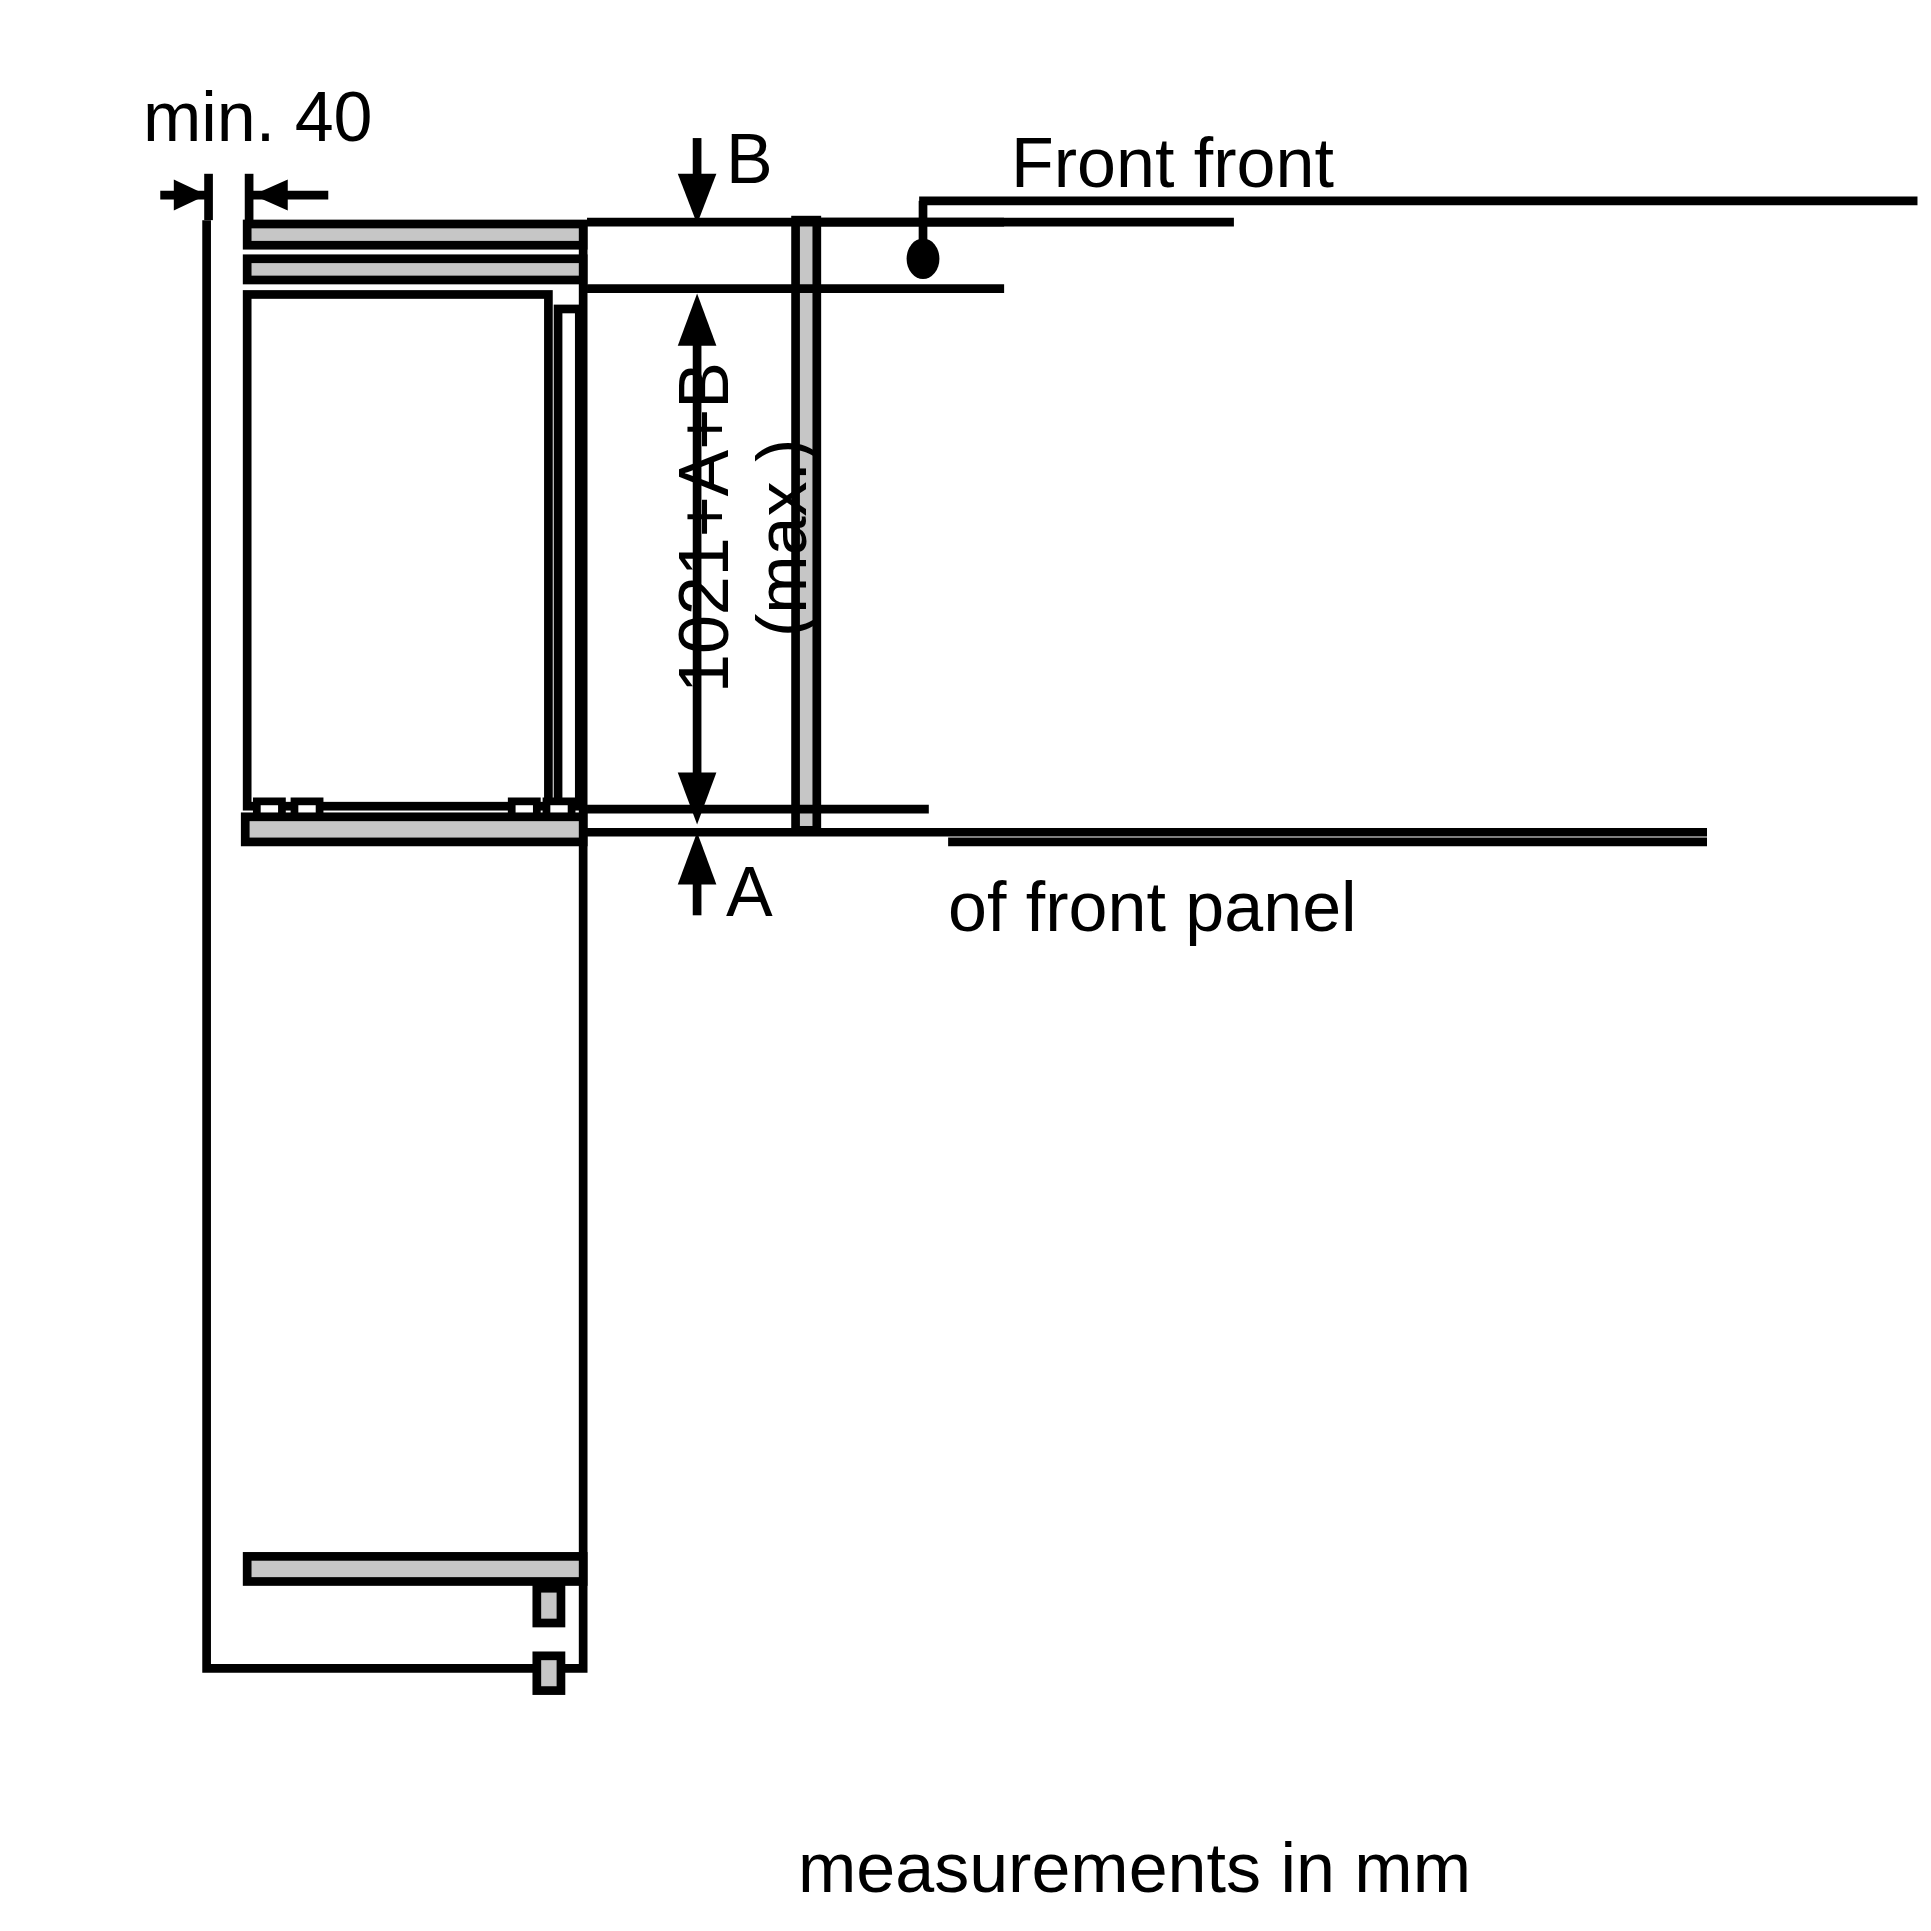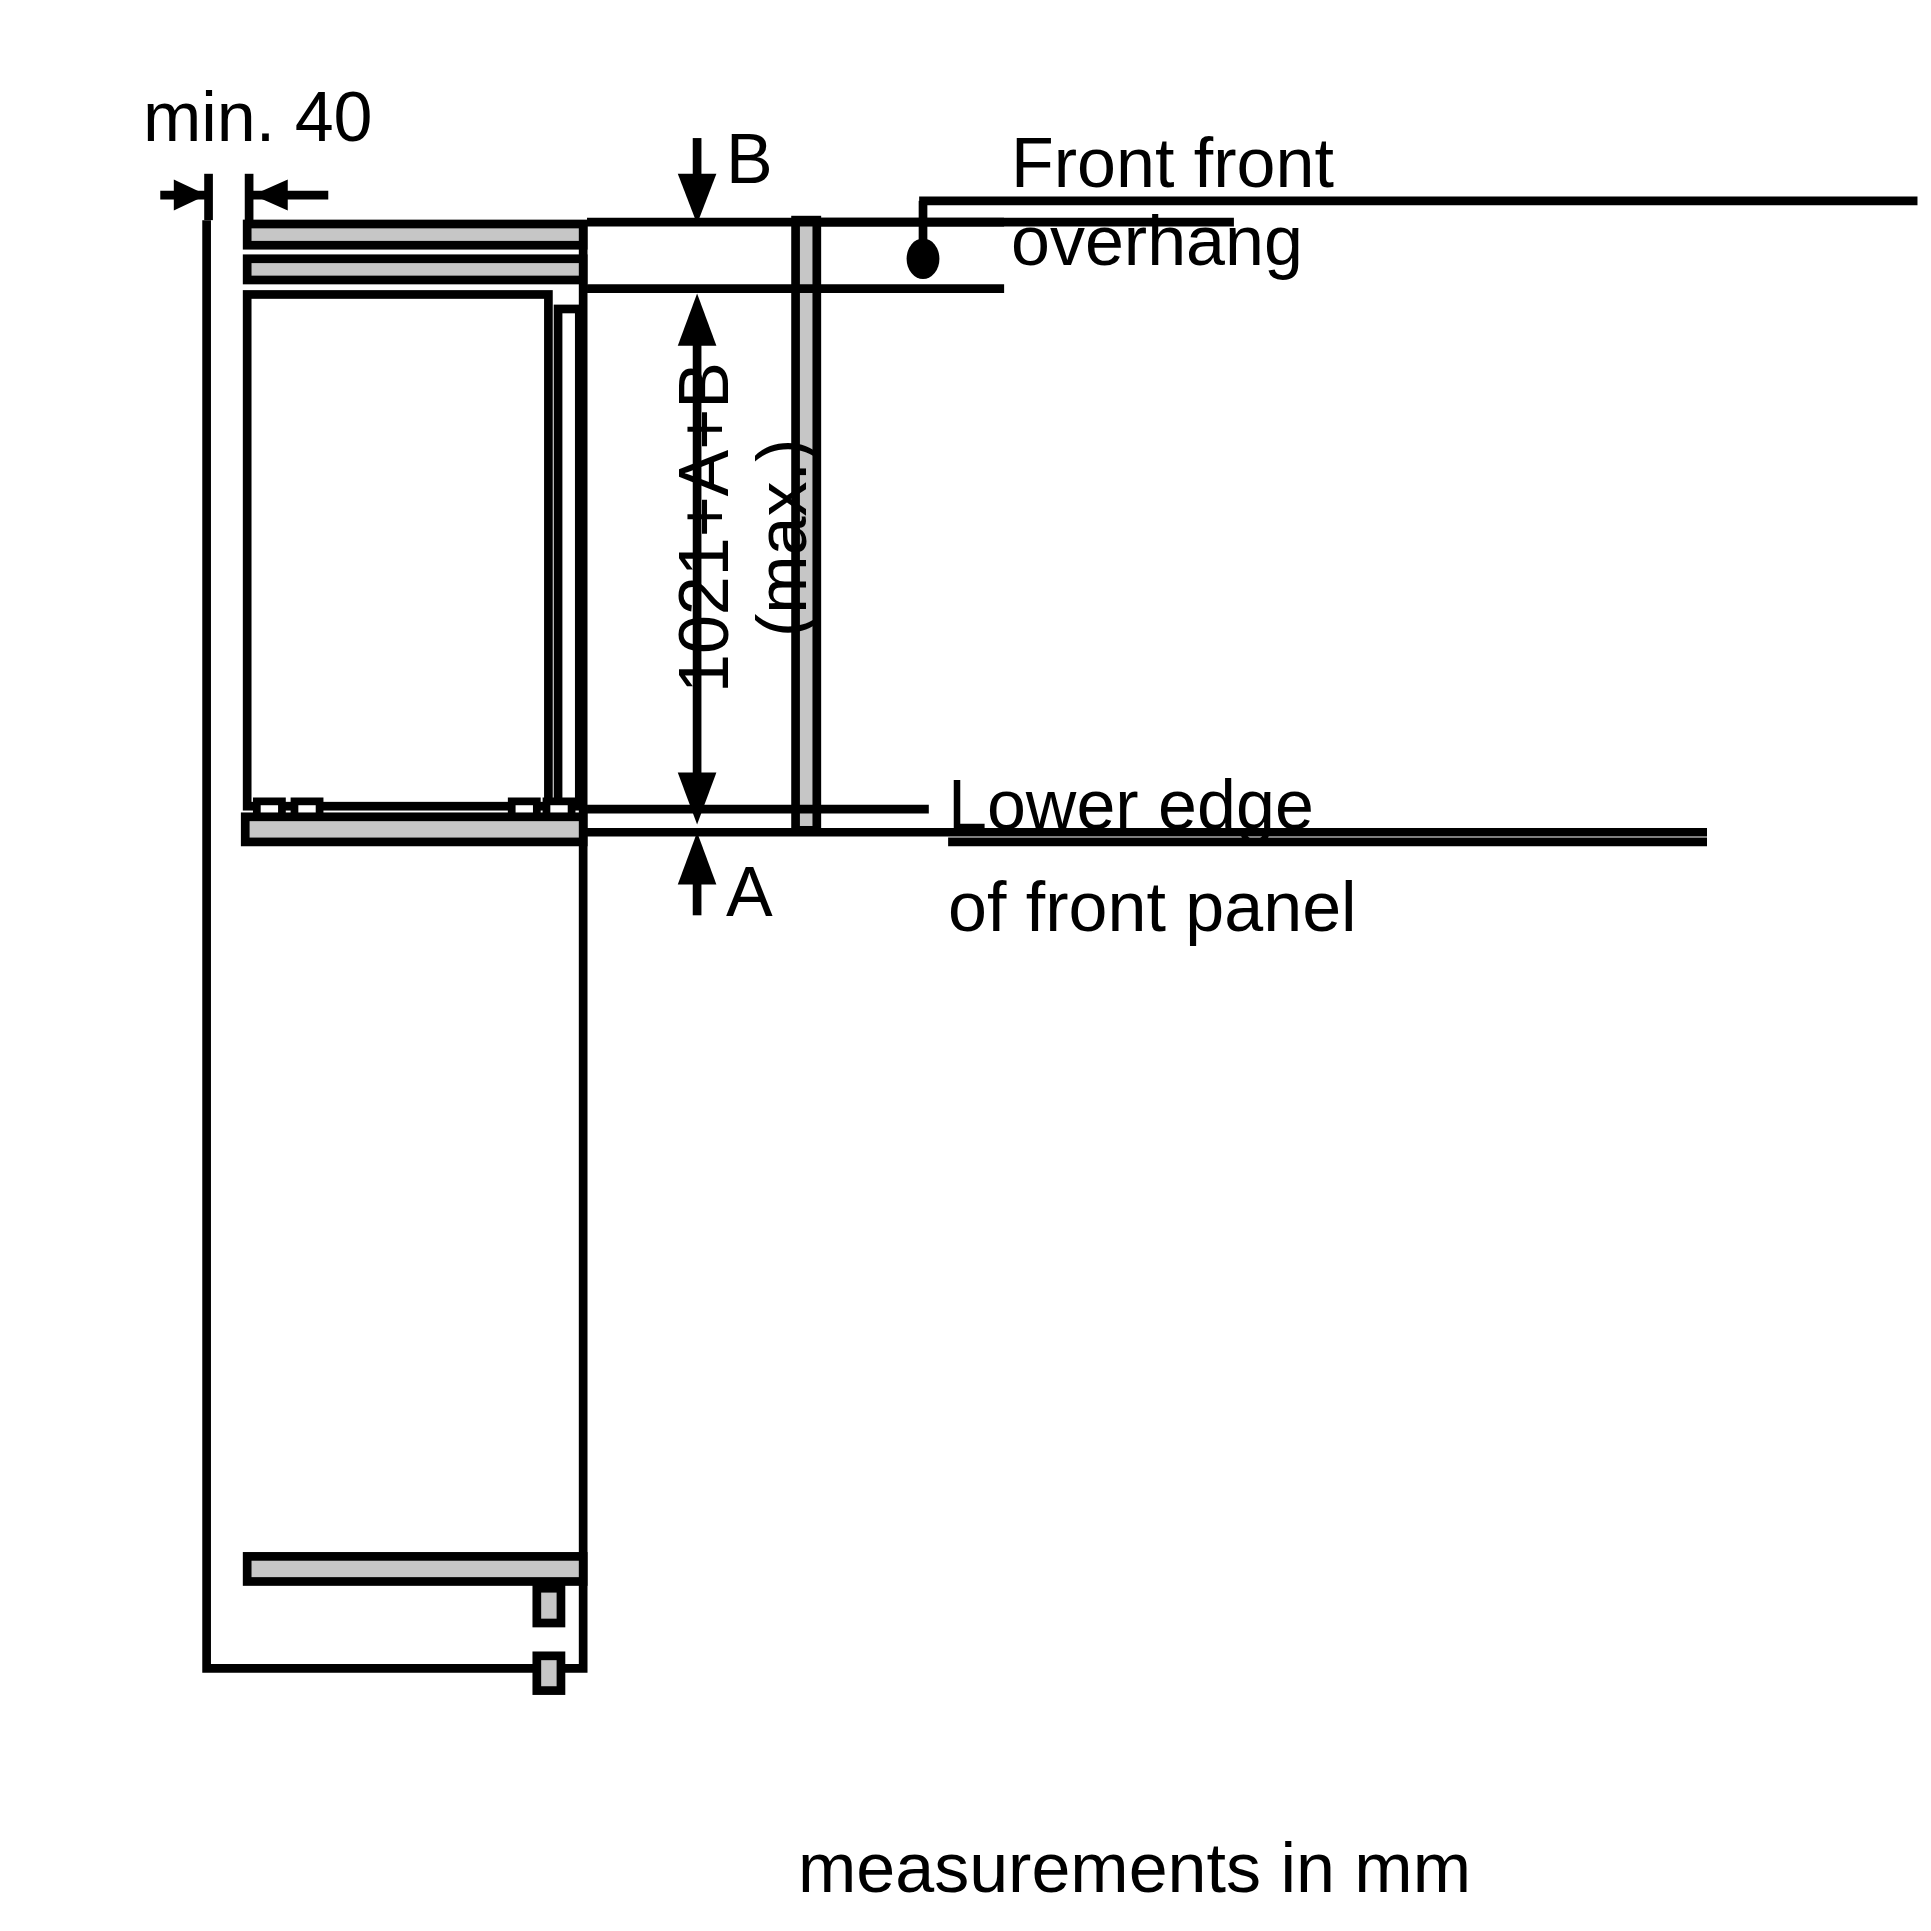--- a/index.html
+++ b/index.html
@@ -210,22 +210,20 @@
   <div class="lbl lbl-b">B</div>
 
   <div class="lbl lbl-a">A</div>
 
   <div class="vlbl vlbl-dim">1021+A+B</div>
 
   <div class="vlbl vlbl-max">(max.)</div>
 
   <div class="lbl lbl-front-panel-1">Front front</div>
 
-  <div class="lbl lbl-front-panel-2">overhang</div>
-
-  <div class="lbl lbl-lower-1">Lower edge</div>
+
 
   <div class="lbl lbl-lower-2">of front panel</div>
 
   <div class="lbl lbl-measure">measurements in mm</div>
 
 </div>
 
 
 </body></html>

